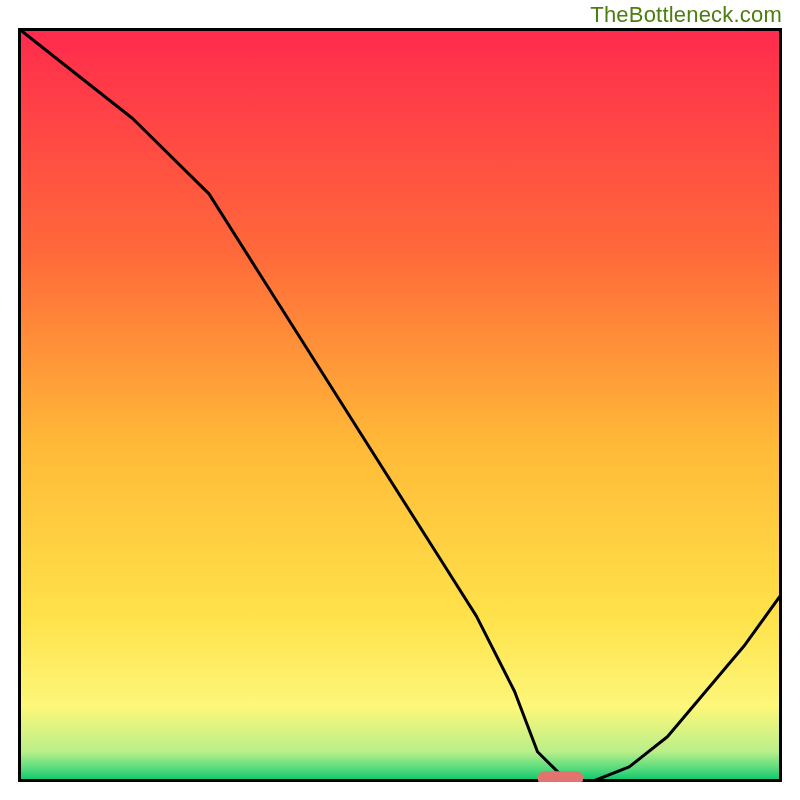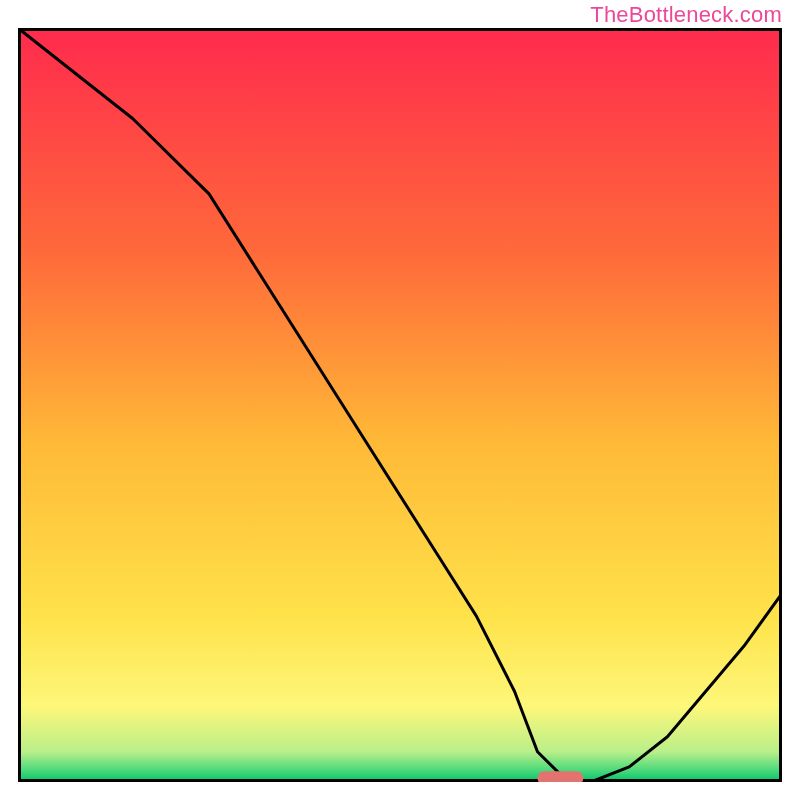--- a/index.html
+++ b/index.html
@@ -10,21 +10,21 @@
     position: relative;
     overflow: hidden;
     font-family: Arial, Helvetica, sans-serif;
   }
   .watermark {
     position: absolute;
     top: 2px;
     right: 18px;
     font-size: 22px;
     font-weight: 500;
-    color: #ec4899;
+    color: #4d7c0f;
     z-index: 10;
     letter-spacing: 0.2px;
   }
   .chart-area {
     position: absolute;
     top: 28px;
     left: 18px;
     width: 764px;
     height: 754px;
   }

